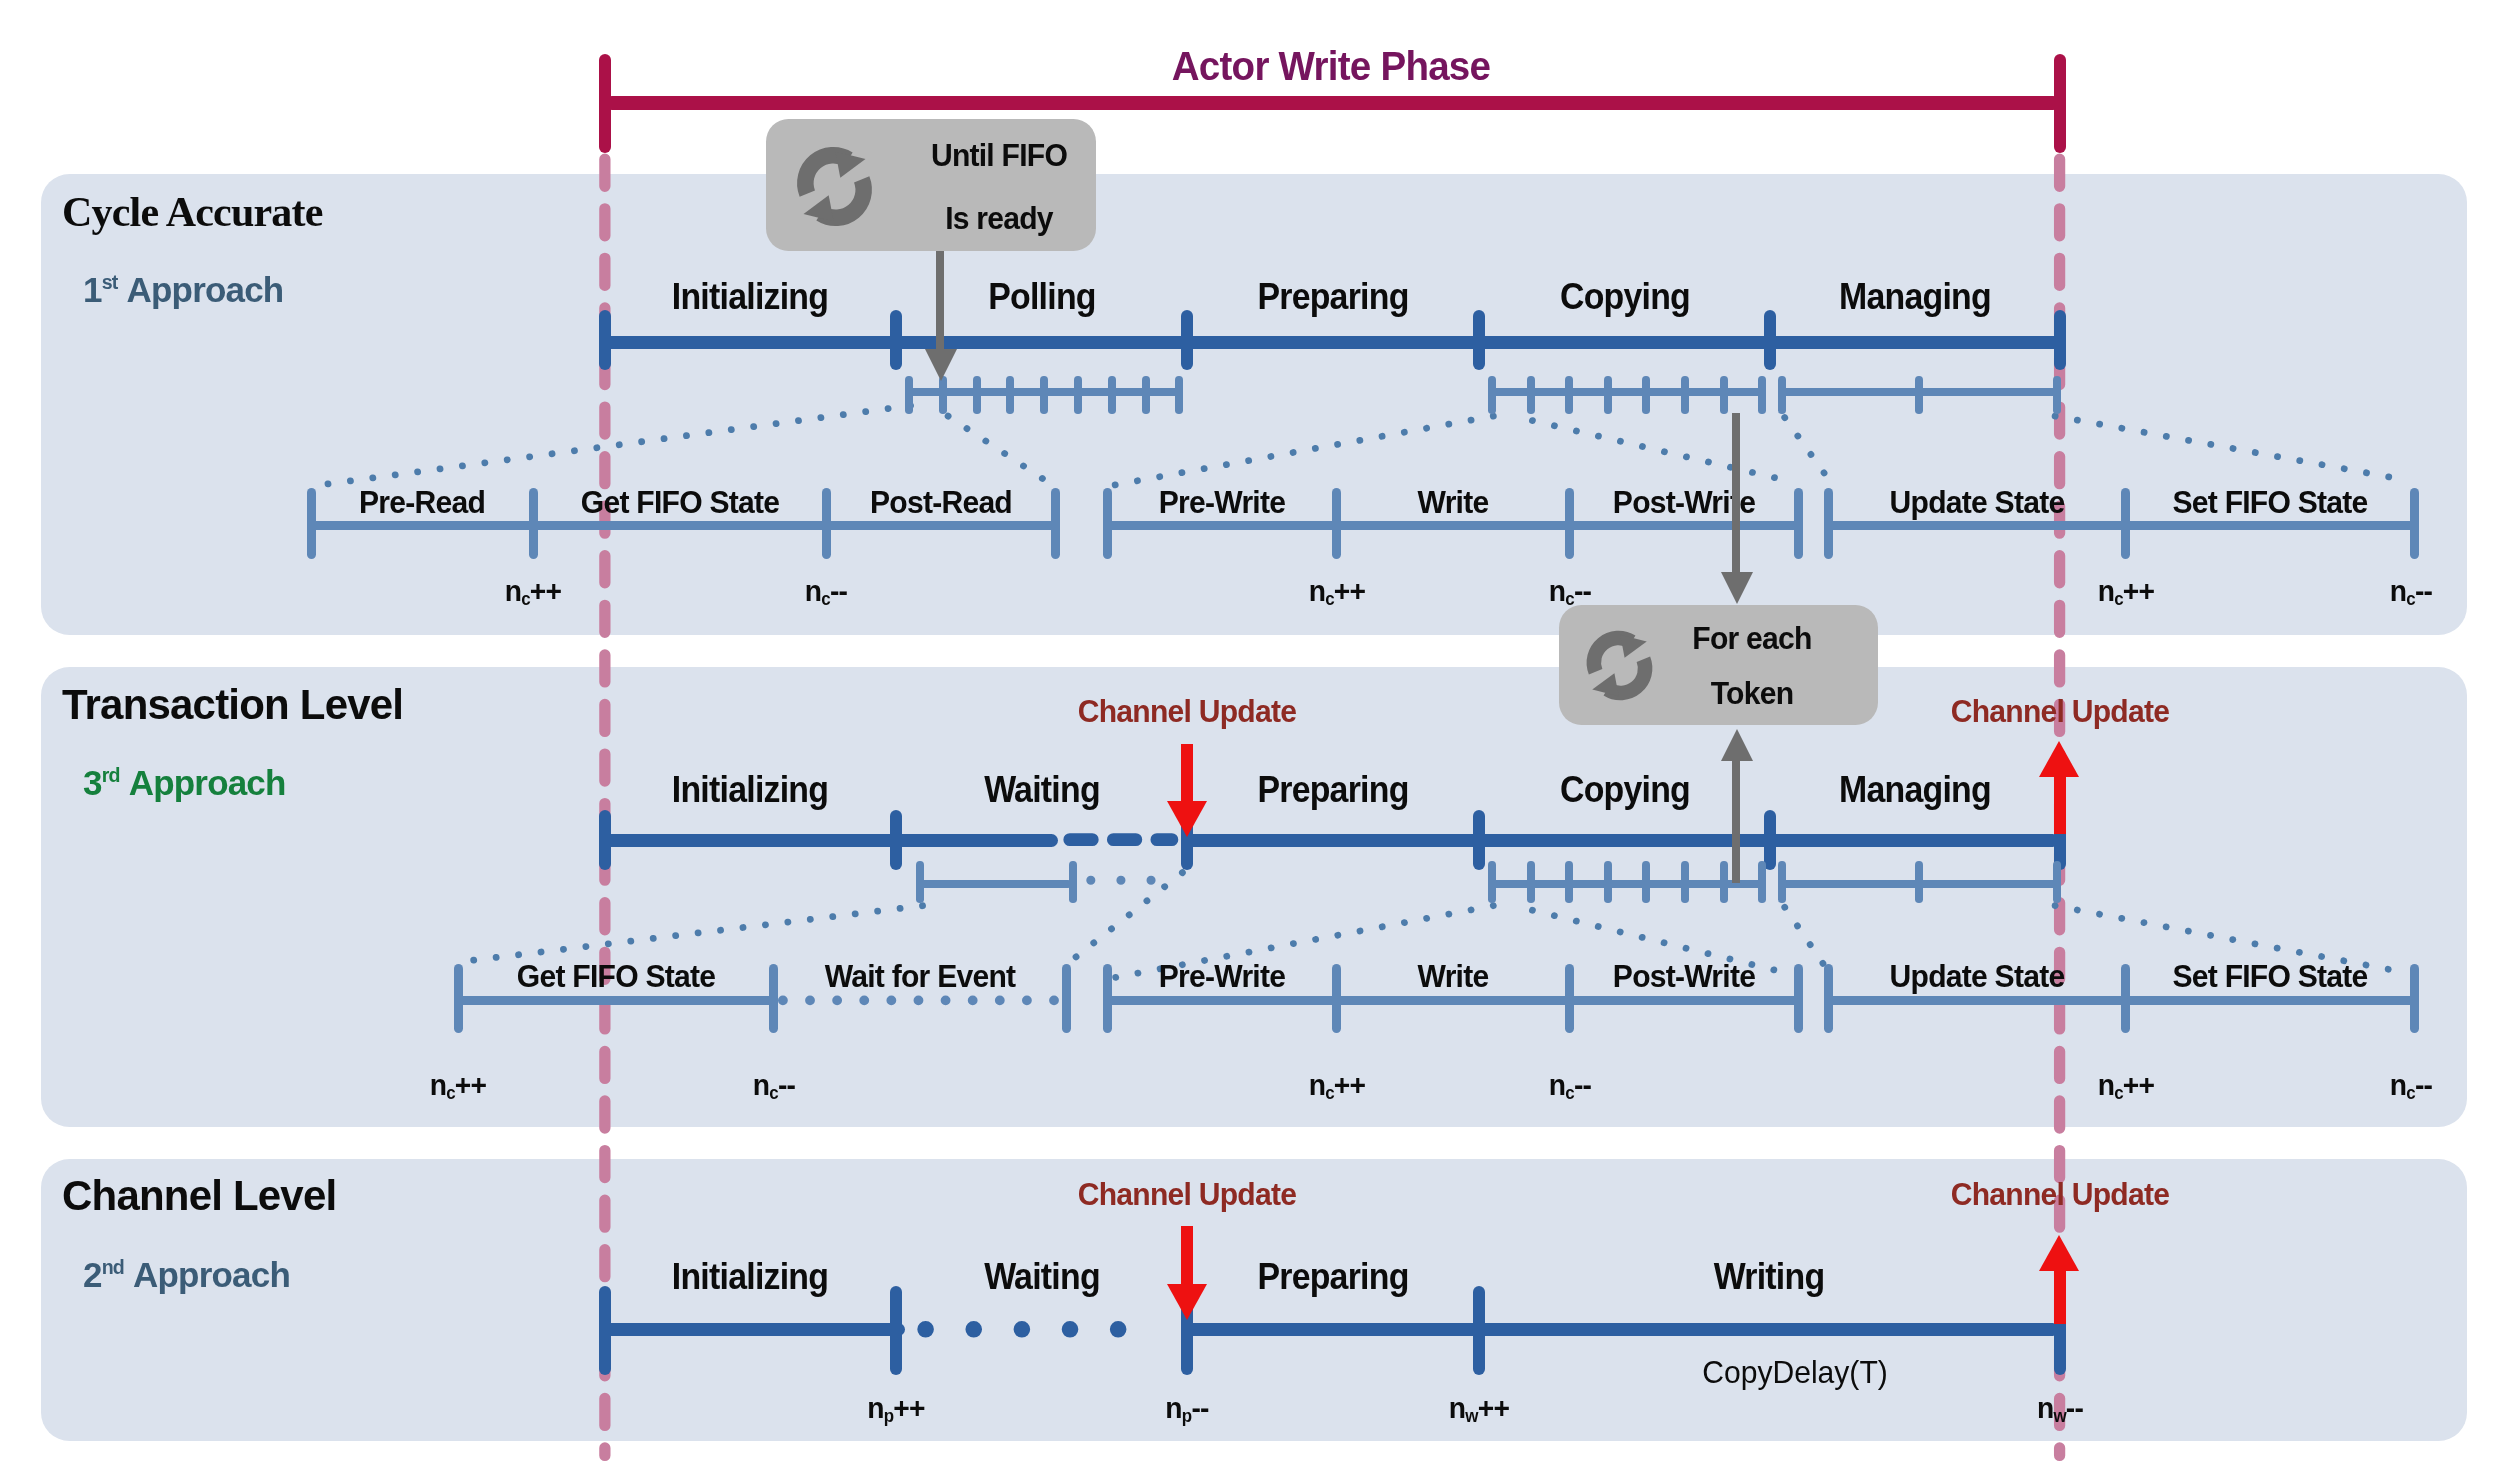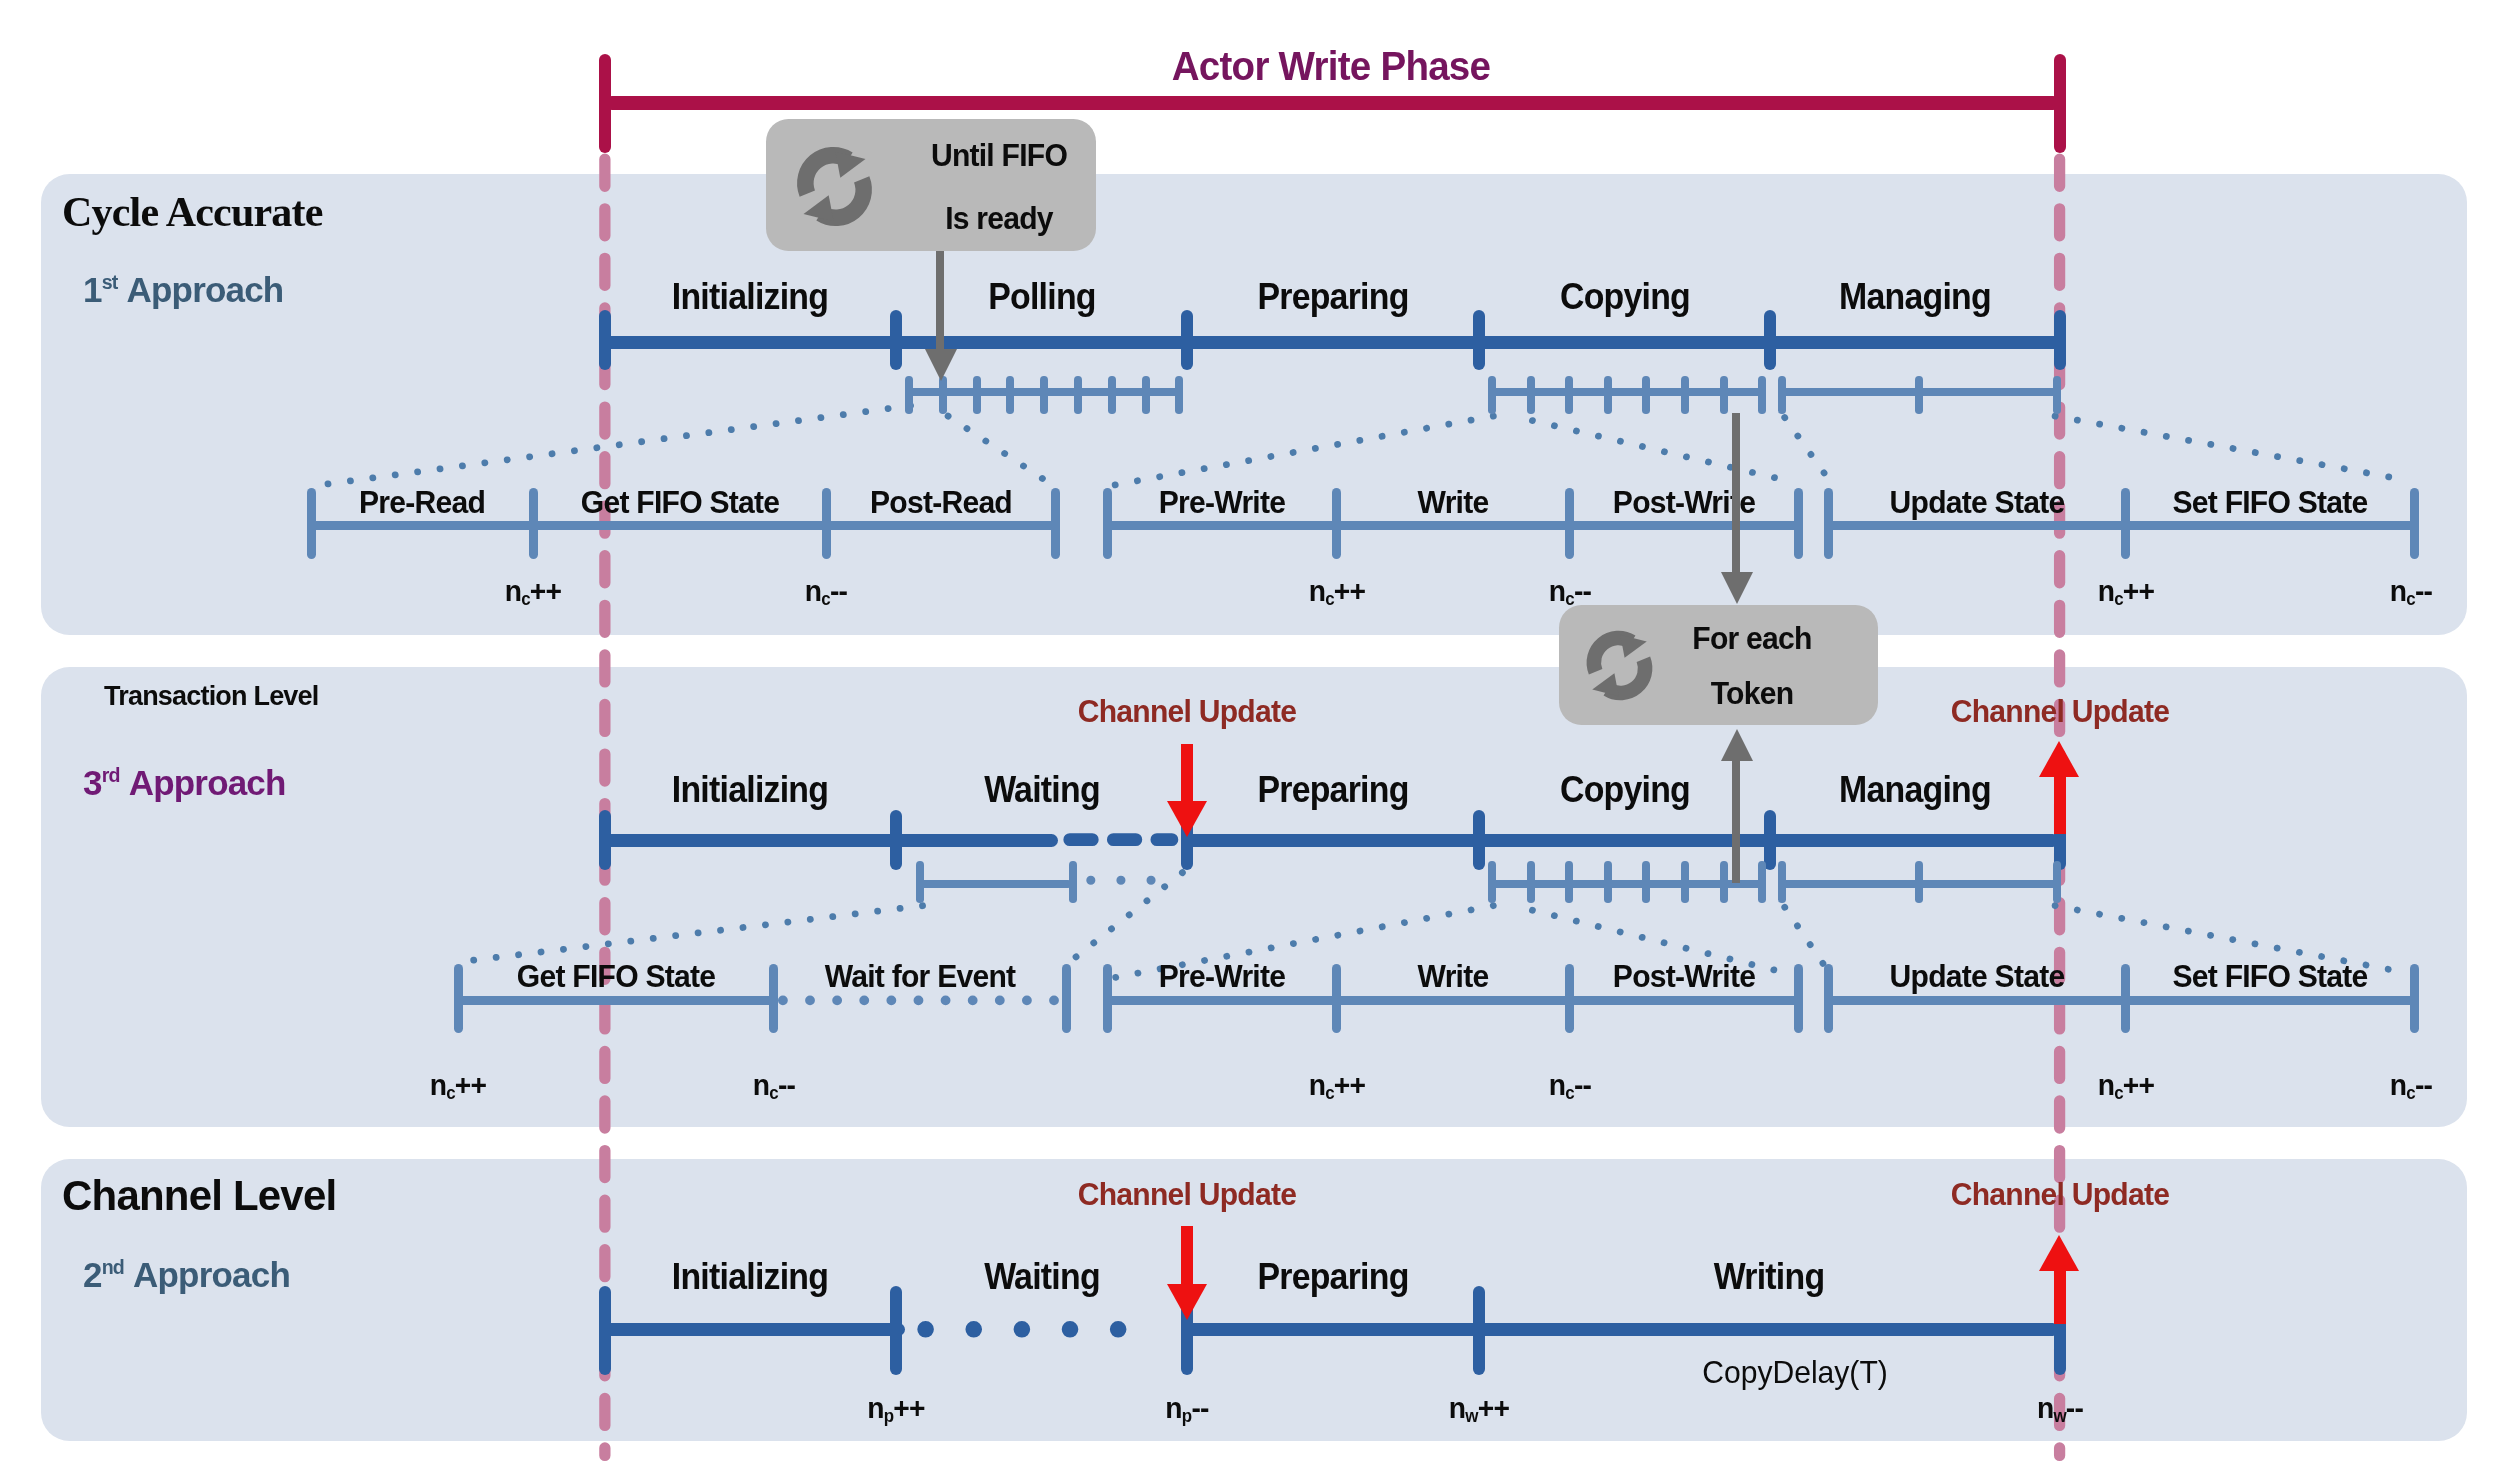--- a/index.html
+++ b/index.html
@@ -19,22 +19,22 @@
   .arrowpart{position:absolute;z-index:4;}
 </style>
 </head>
 <body>
 
 <div id="stage">
     <div class="panel" style="left: 41px; top: 174px; width: 2426px; height: 461px;"></div>
     <div class="ltxt" style="left: 62px; top: 188px; font-size: 42px; font-family: Liberation Serif, serif;">Cycle Accurate</div>
     <div class="ltxt" style="left: 83px; top: 270px; font-size: 35px; color: rgb(59, 92, 119);"><span>1</span><span class="sup">st</span><span style="margin-left: 9px;">Approach</span></div>
     <div class="panel" style="left: 41px; top: 667px; width: 2426px; height: 460px;"></div>
-    <div class="ltxt" style="left: 62px; top: 681px; font-size: 27px; margin-left: 42px;">Transaction Level</div>
-    <div class="ltxt" style="left: 83px; top: 763px; font-size: 35px; color: #701a75;"><span>3</span><span class="sup">rd</span><span style="margin-left: 9px;">Approach</span></div>
+    <div class="ltxt" style="left: 62px; top: 681px; font-size: 42px;">Transaction Level</div>
+    <div class="ltxt" style="left: 83px; top: 763px; font-size: 35px; color: #15803d;"><span>3</span><span class="sup">rd</span><span style="margin-left: 9px;">Approach</span></div>
     <div class="panel" style="left: 41px; top: 1159px; width: 2426px; height: 282px;"></div>
     <div class="ltxt" style="left: 62px; top: 1172px; font-size: 42px;">Channel Level</div>
     <div class="ltxt" style="left: 83px; top: 1255px; font-size: 35px; color: rgb(59, 92, 119);"><span>2</span><span class="sup">nd</span><span style="margin-left: 9px;">Approach</span></div>
     <svg width="2500" height="1478" class="overlay" viewBox="0 0 3328 1968">
       <line x1="805" y1="212" x2="805" y2="1938" stroke="#c87e9f" stroke-width="15" stroke-linecap="round" stroke-dasharray="36 30"></line>
       <line x1="2742" y1="212" x2="2742" y2="1938" stroke="#c87e9f" stroke-width="15" stroke-linecap="round" stroke-dasharray="36 30"></line>
       <line x1="1212" y1="540" x2="424" y2="646" stroke="#4d7cab" stroke-width="9" stroke-linecap="round" stroke-dasharray="0.1 30"></line>
       <line x1="1262" y1="554" x2="1398" y2="644" stroke="#4d7cab" stroke-width="9" stroke-linecap="round" stroke-dasharray="0.1 30"></line>
       <line x1="1988" y1="554" x2="1482" y2="646" stroke="#4d7cab" stroke-width="9" stroke-linecap="round" stroke-dasharray="0.1 30"></line>
       <line x1="2040" y1="560" x2="2388" y2="642" stroke="#4d7cab" stroke-width="9" stroke-linecap="round" stroke-dasharray="0.1 30"></line>

